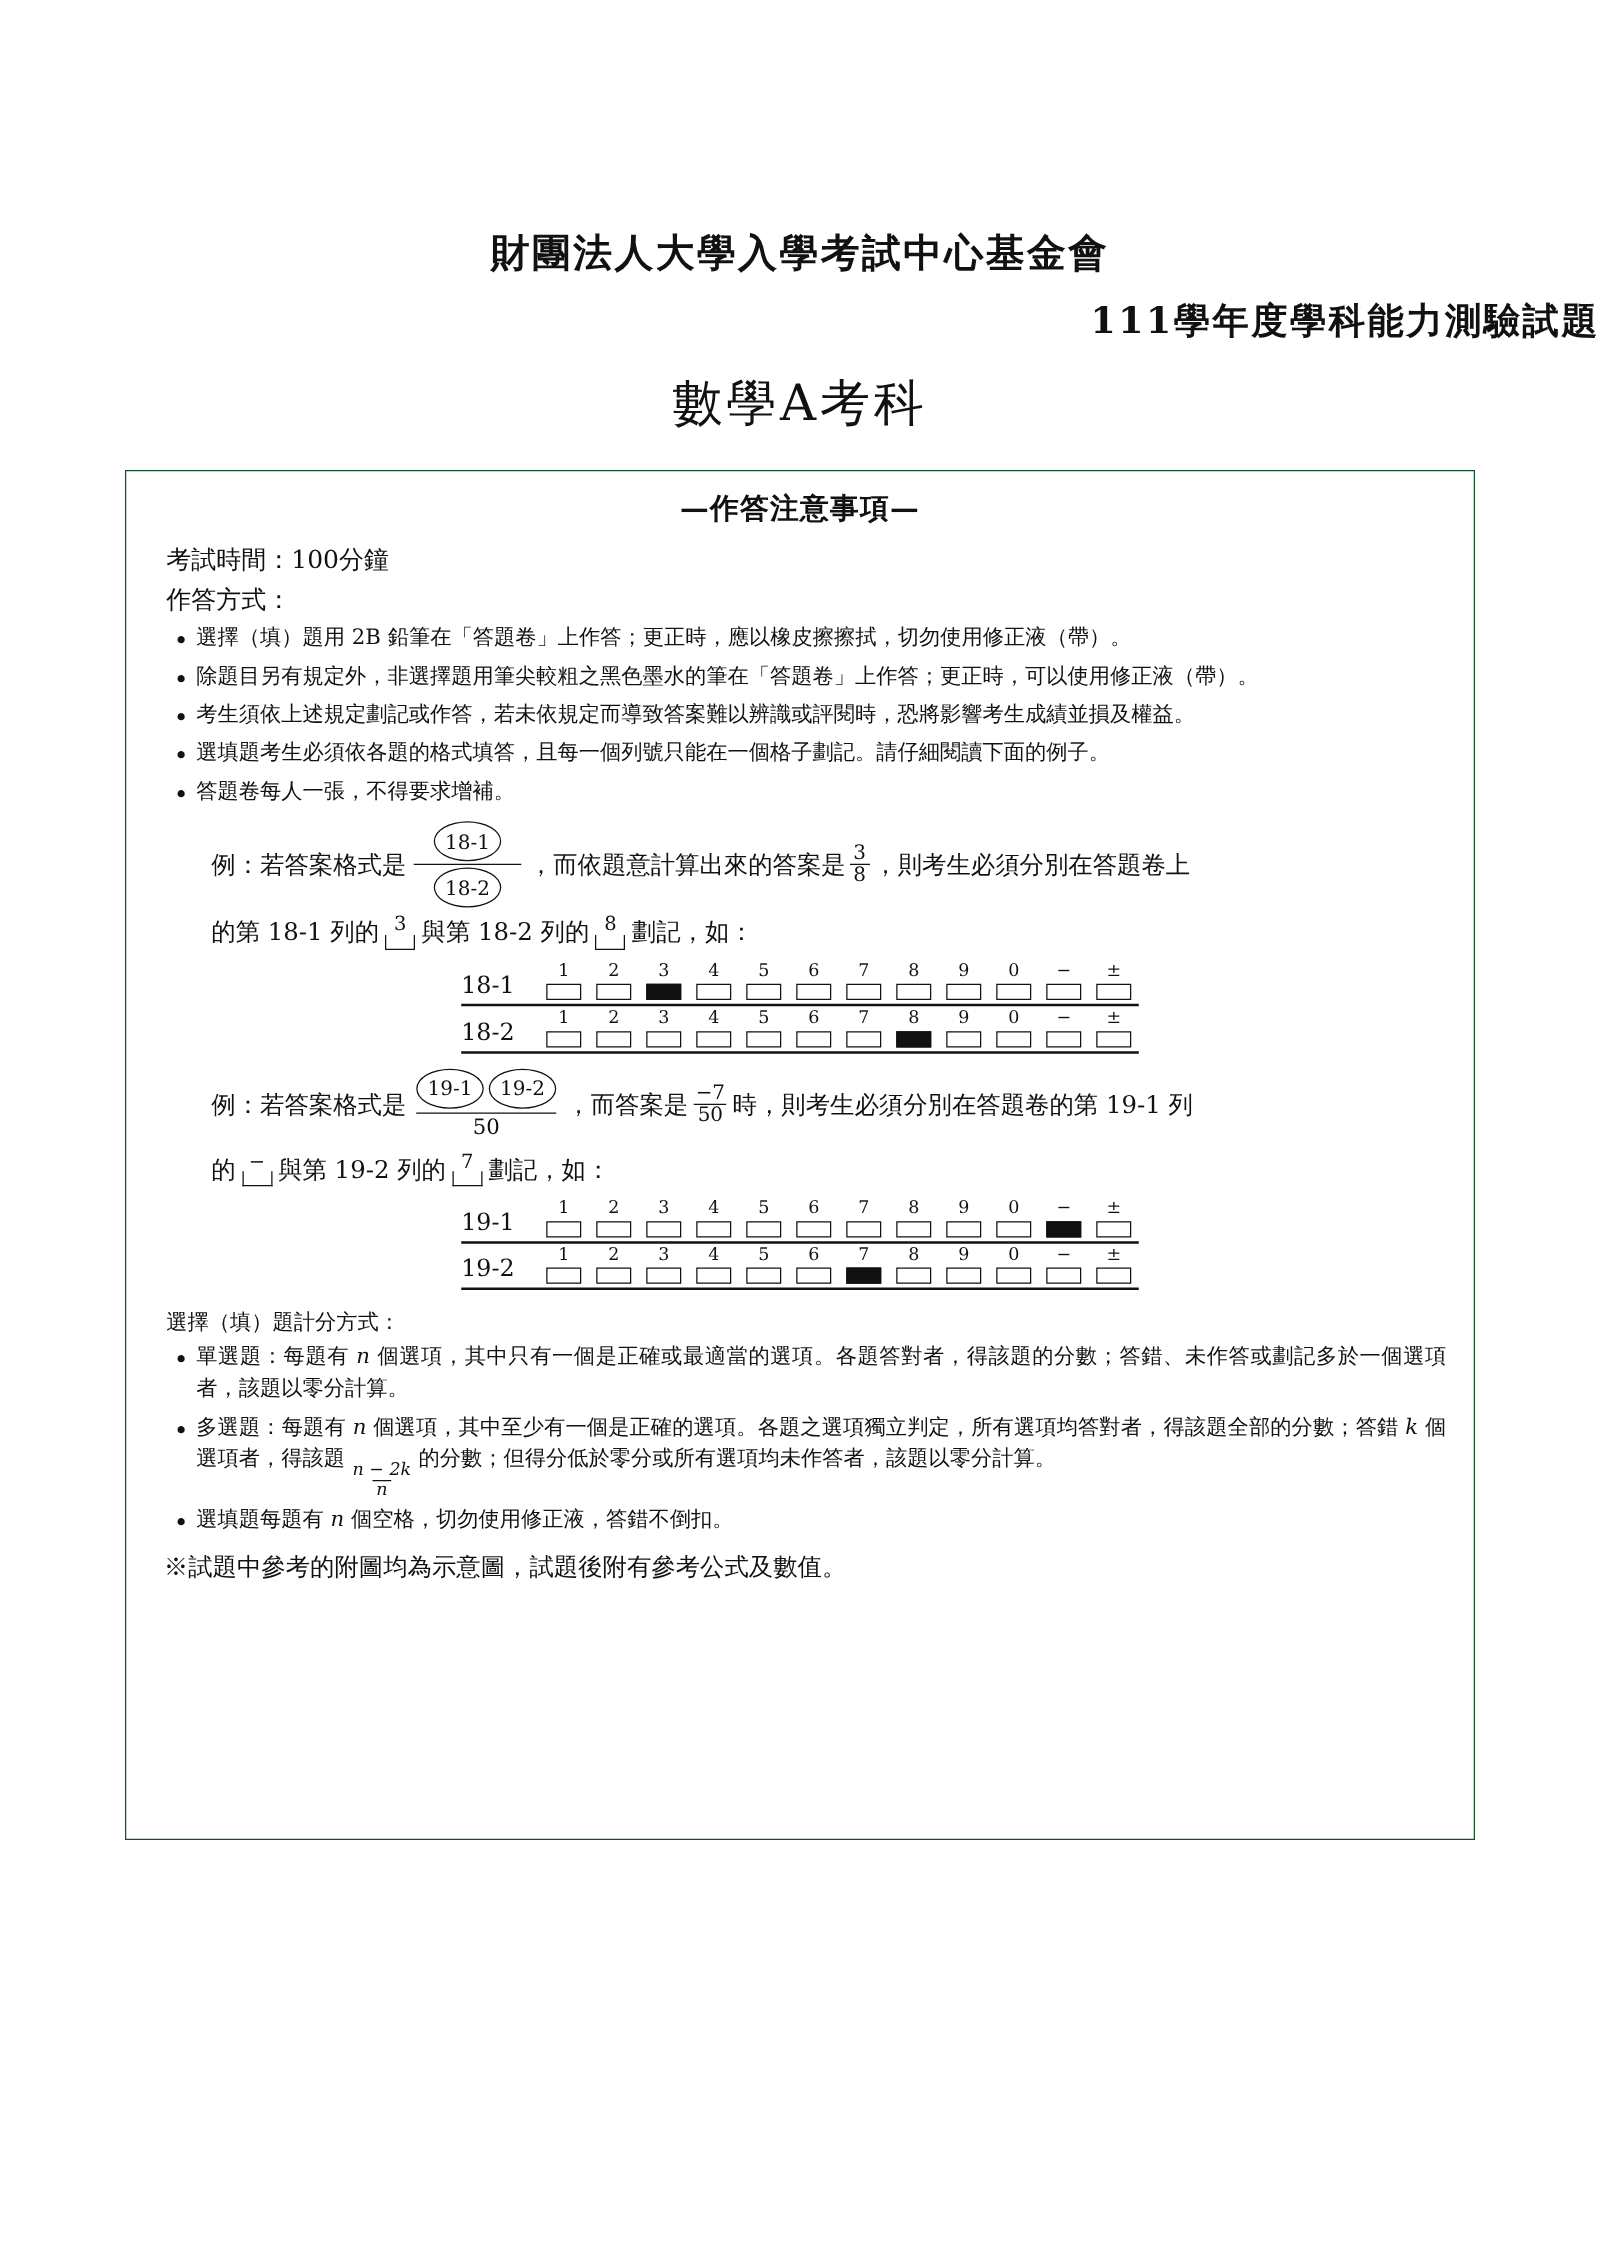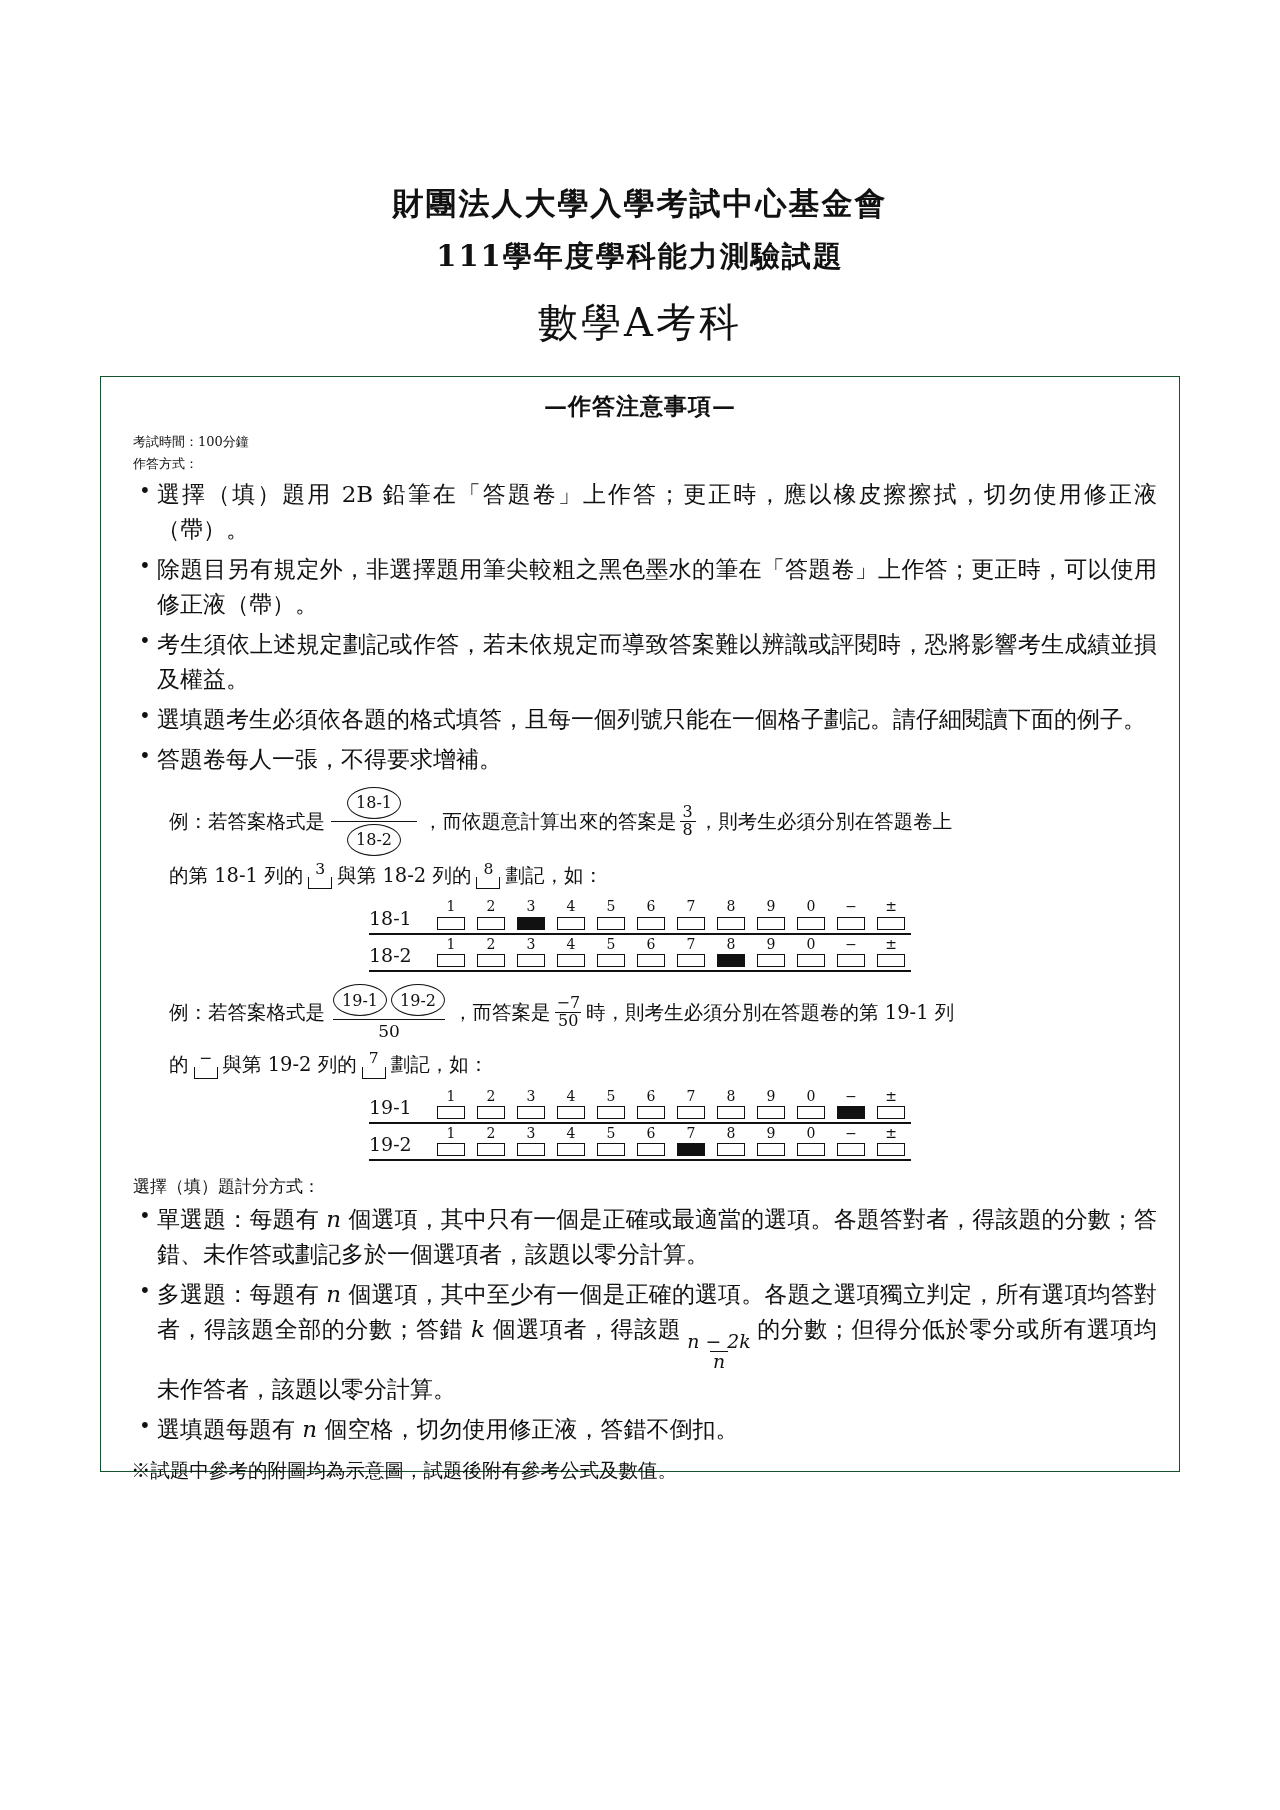--- a/index.html
+++ b/index.html
@@ -32,20 +32,21 @@
     font-weight: bold;
     letter-spacing: 2px;
     line-height: 1.5;
   }
   .title-2 {
     font-size: 29px;
     font-weight: bold;
     letter-spacing: 2px;
     line-height: 1.6;
     margin-top: 6px;
+    text-align: right;
   }
   .title-3 {
     font-size: 40px;
     font-weight: normal;
     letter-spacing: 3px;
     margin-top: 16px;
     margin-bottom: 14px;
   }
 
   
@@ -60,33 +61,33 @@
     padding: 14px 22px 10px 22px;
   }
   .notice-title {
     text-align: center;
     font-size: 23px;
     font-weight: bold;
     letter-spacing: 1px;
     margin-bottom: 10px;
   }
   .line {
-    font-size: 13px;
+    font-size: 20px;
     line-height: 1.5;
     margin: 2px 0 2px 10px;
   }
   ul.bullets {
     list-style: none;
     margin: 4px 0 0 0;
     padding: 0;
   }
   ul.bullets > li {
     position: relative;
     padding-left: 34px;
-    font-size: 23px;
+    font-size: 17px;
     line-height: 1.52;
     margin-bottom: 5px;
     text-align: justify;
   }
   ul.bullets > li::before {
     content: "•";
     position: absolute;
     left: 16px;
     top: -1px;
     font-size: 20px;

